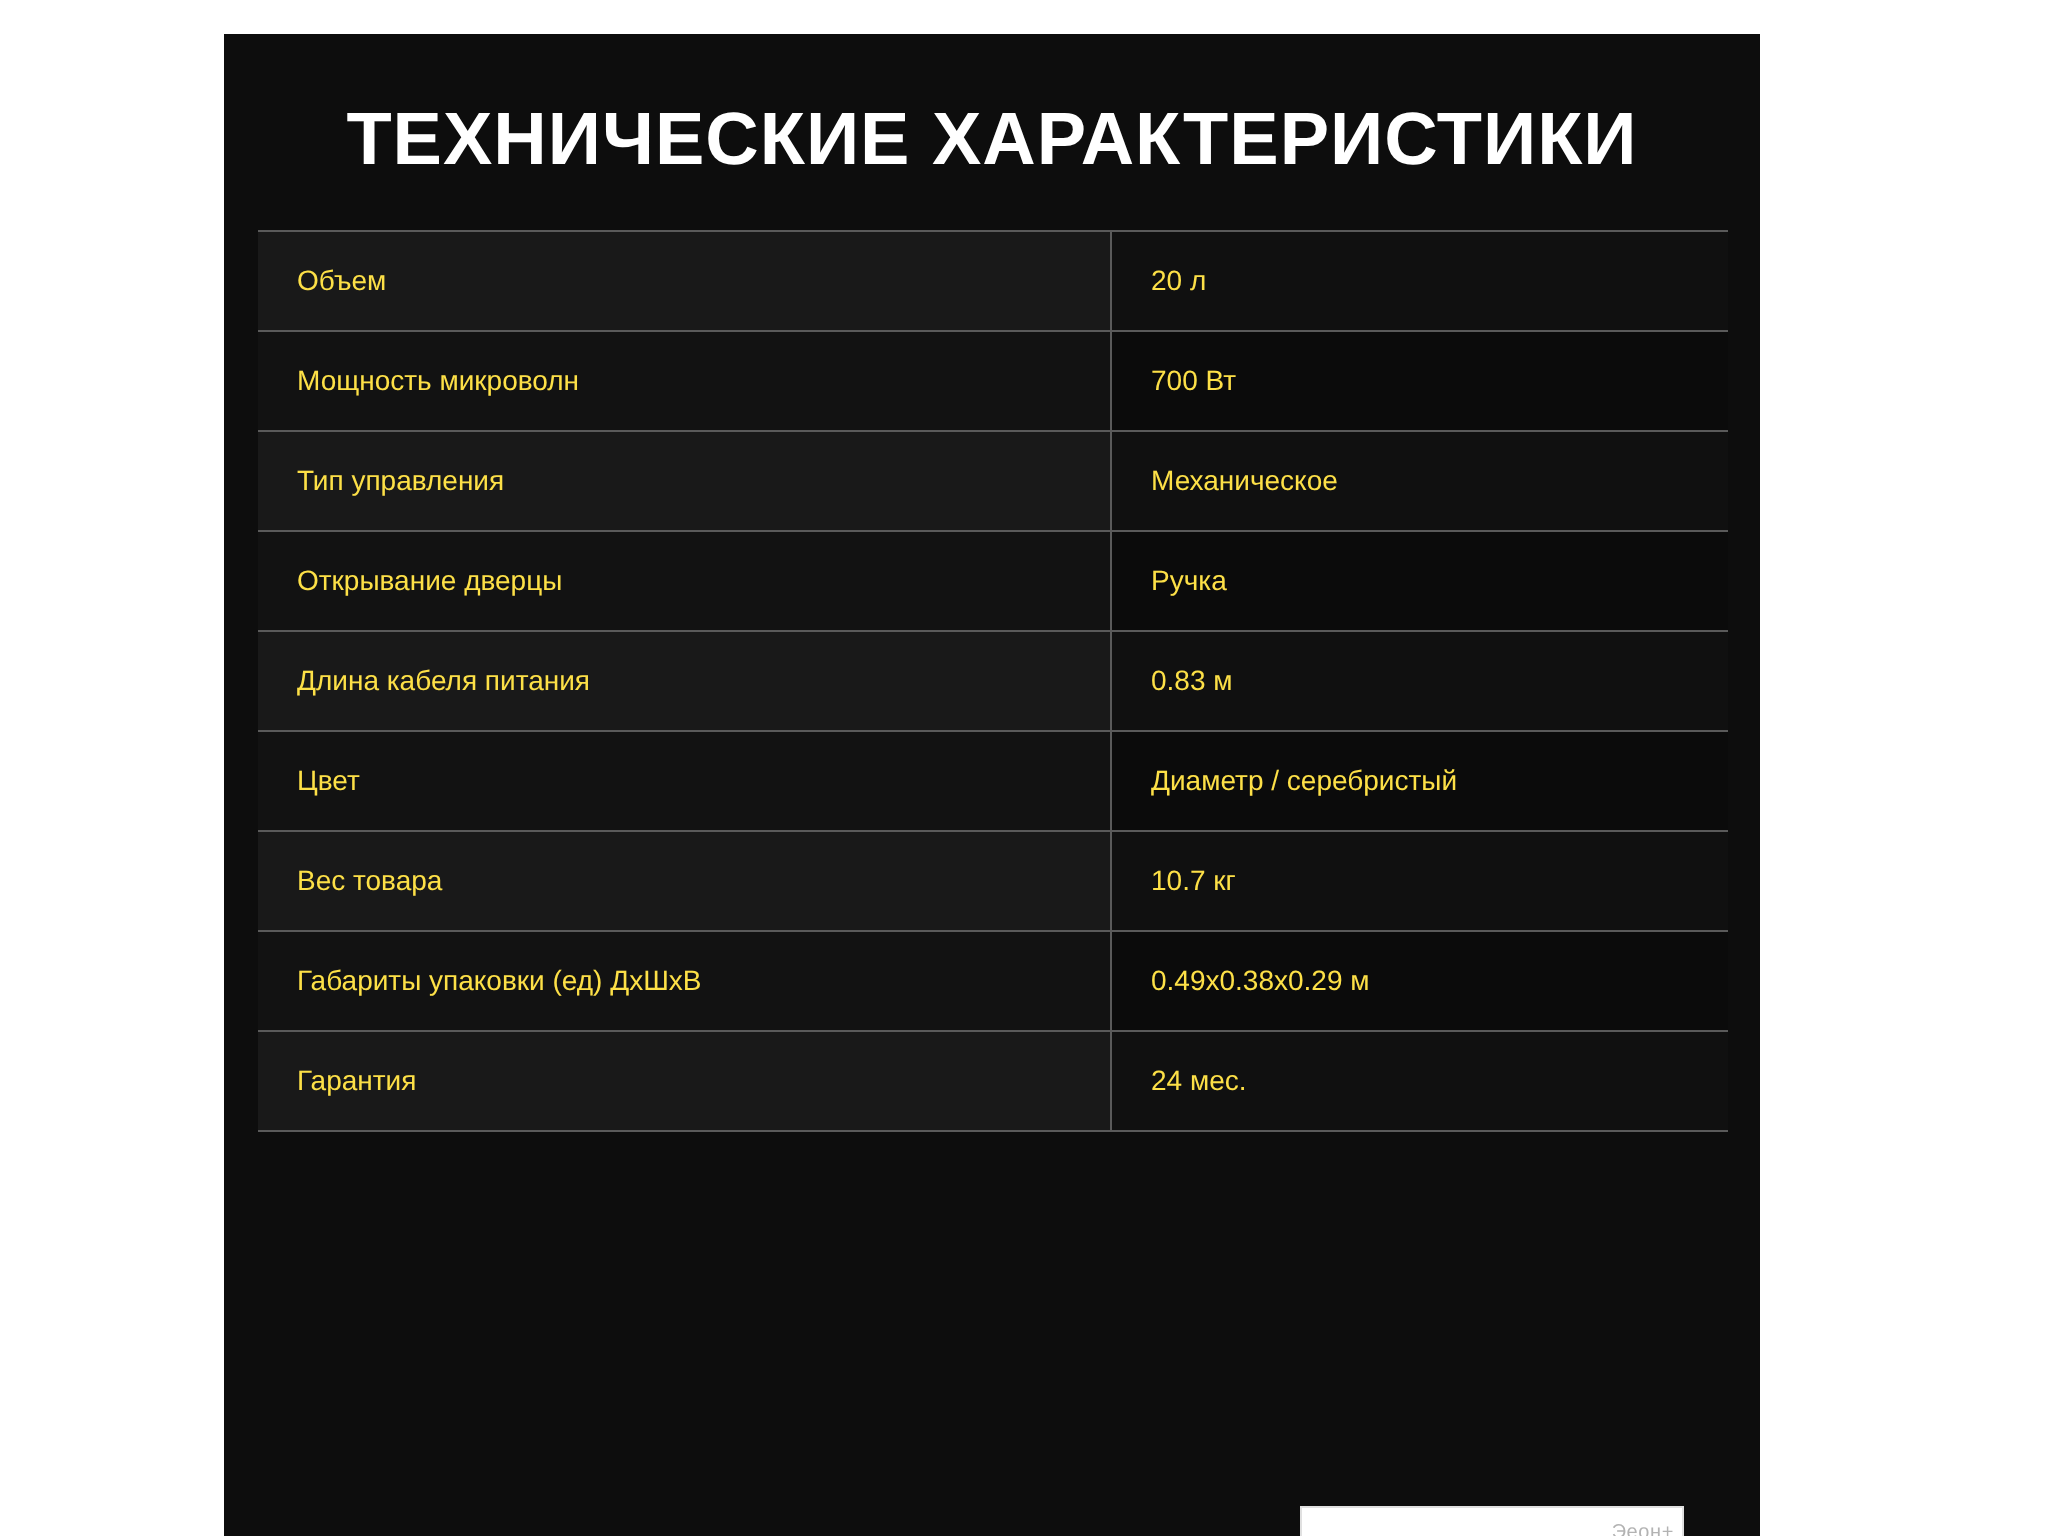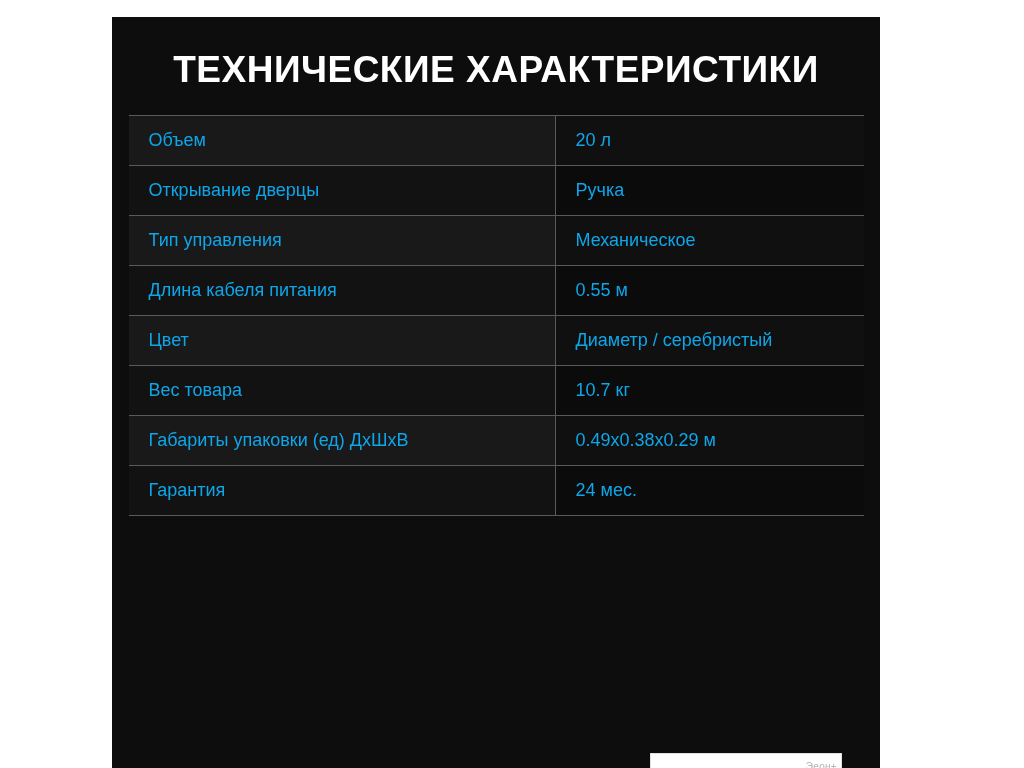--- a/index.html
+++ b/index.html
@@ -44,22 +44,22 @@
   .spec-table {
     width: 694px;
     margin: 0 auto;
     border-collapse: collapse;
     table-layout: fixed;
   }
   .spec-table tr {
     height: 50px;
   }
   .spec-table td {
-    color: #0ea5e9;
-    font-size: 18px;
+    color: #fde047;
+    font-size: 14px;
     border-top: 1px solid #5a5a5a;
     border-bottom: 1px solid #5a5a5a;
     padding: 0 0 0 20px;
     vertical-align: middle;
     background: #111111;
   }
   .spec-table td.name {
     width: 406px;
     border-right: 1px solid #5a5a5a;
     background: #1a1a1a;
@@ -100,30 +100,34 @@
 
     <h1 class="title">ТЕХНИЧЕСКИЕ ХАРАКТЕРИСТИКИ</h1>
 
     <table class="spec-table">
       <tbody>
         <tr>
           <td class="name">Объем</td>
           <td class="value">20 л</td>
         </tr>
         <tr>
-          <td class="name">Открывание дверцы</td>
-          <td class="value">Ручка</td>
+          <td class="name">Мощность микроволн</td>
+          <td class="value">700 Вт</td>
         </tr>
         <tr>
           <td class="name">Тип управления</td>
           <td class="value">Механическое</td>
         </tr>
         <tr>
+          <td class="name">Открывание дверцы</td>
+          <td class="value">Ручка</td>
+        </tr>
+        <tr>
           <td class="name">Длина кабеля питания</td>
-          <td class="value">0.55 м</td>
+          <td class="value">0.83 м</td>
         </tr>
         <tr>
           <td class="name">Цвет</td>
           <td class="value">Диаметр / серебристый</td>
         </tr>
         <tr>
           <td class="name">Вес товара</td>
           <td class="value">10.7 кг</td>
         </tr>
         <tr>

